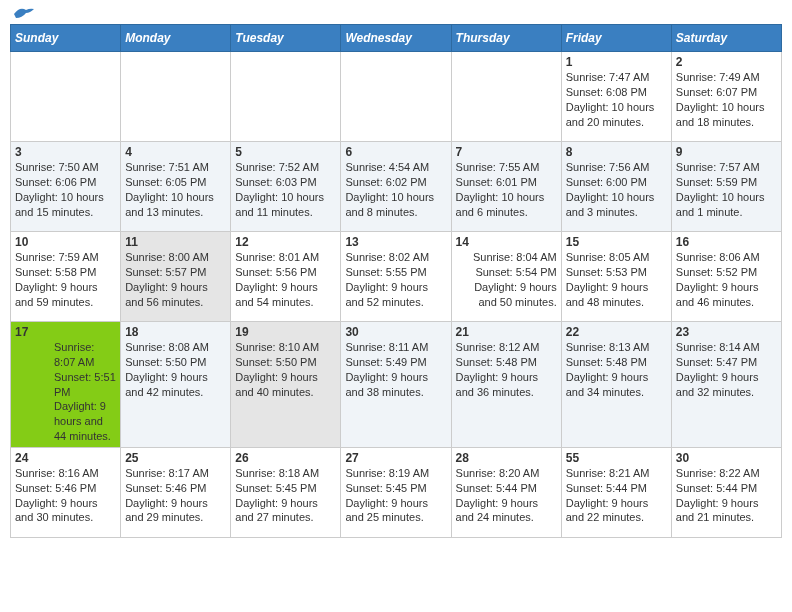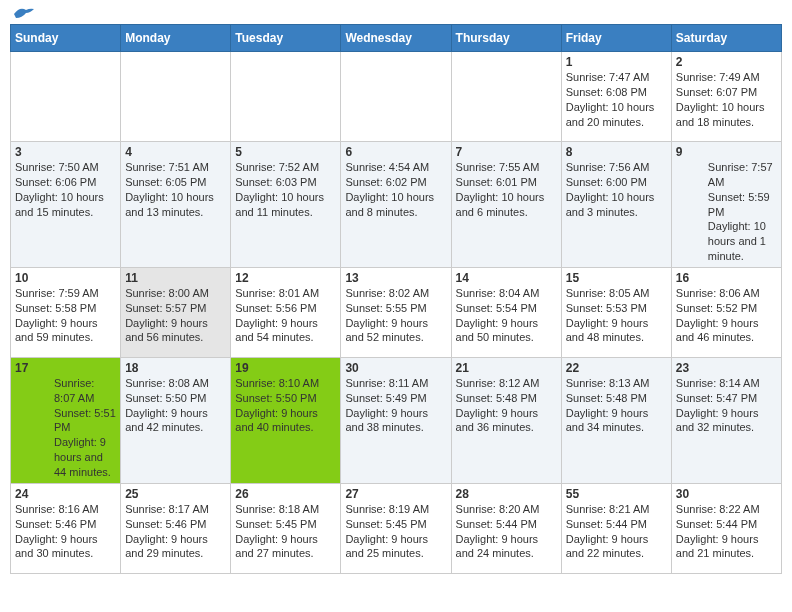--- a/index.html
+++ b/index.html
@@ -58,21 +58,21 @@
       color: #333;
       background: #fff;
     }
     .calendar tr:nth-child(even) td {
       background: #f5f5f5;
     }
     .calendar tr:nth-child(odd) td {
       background: #fff;
     }
     
-    .calendar thead tr th { background: #3a7fc1; }
+    .calendar thead tr th { background: #3a7fc1; font-style: italic; }
     .day-num {
       font-size: 12px;
       font-weight: bold;
       display: block;
       margin-bottom: 1px;
     }
     .day-info {
       font-size: 11px;
       color: #333;
       line-height: 1.35;
@@ -164,21 +164,21 @@
 Daylight: 10 hours and 6 minutes.</div>
         </td>
         <td style="background: rgb(240, 244, 248);">
           <span class="day-num">8</span>
           <div class="day-info" style="white-space: pre-line;">Sunrise: 7:56 AM
 Sunset: 6:00 PM
 Daylight: 10 hours and 3 minutes.</div>
         </td>
         <td style="background: rgb(240, 244, 248);">
           <span class="day-num">9</span>
-          <div class="day-info" style="white-space: pre-line; margin-left: 32px;">Sunrise: 7:57 AM
+          <div class="day-info" style="white-space: pre-line;">Sunrise: 7:57 AM
 Sunset: 5:59 PM
 Daylight: 10 hours and 1 minute.</div>
         </td>
       </tr>
       <tr>
         <td style="background: rgb(255, 255, 255);">
           <span class="day-num">10</span>
           <div class="day-info" style="white-space: pre-line;">Sunrise: 7:59 AM
 Sunset: 5:58 PM
 Daylight: 9 hours and 59 minutes.</div>
@@ -196,21 +196,21 @@
 Daylight: 9 hours and 54 minutes.</div>
         </td>
         <td style="background: rgb(255, 255, 255);">
           <span class="day-num">13</span>
           <div class="day-info" style="white-space: pre-line;">Sunrise: 8:02 AM
 Sunset: 5:55 PM
 Daylight: 9 hours and 52 minutes.</div>
         </td>
         <td style="background: rgb(255, 255, 255);">
           <span class="day-num">14</span>
-          <div class="day-info" style="white-space: pre-line;">Sunrise: 8:04 AM
+          <div class="day-info" style="white-space: pre-line; text-align: right;">Sunrise: 8:04 AM
 Sunset: 5:54 PM
 Daylight: 9 hours and 50 minutes.</div>
         </td>
         <td style="background: rgb(255, 255, 255);">
           <span class="day-num">15</span>
           <div class="day-info" style="white-space: pre-line;">Sunrise: 8:05 AM
 Sunset: 5:53 PM
 Daylight: 9 hours and 48 minutes.</div>
         </td>
         <td style="background: rgb(255, 255, 255); border-radius: 17px;">
@@ -226,21 +226,21 @@
           <div class="day-info" style="white-space: pre-line; margin-left: 39px;">Sunrise: 8:07 AM
 Sunset: 5:51 PM
 Daylight: 9 hours and 44 minutes.</div>
         </td>
         <td style="background: rgb(240, 244, 248);">
           <span class="day-num">18</span>
           <div class="day-info" style="white-space: pre-line;">Sunrise: 8:08 AM
 Sunset: 5:50 PM
 Daylight: 9 hours and 42 minutes.</div>
         </td>
-        <td style="background: #84cc16; margin-top: 36px;">
+        <td style="background: #e5e5e5; margin-top: 36px;">
           <span class="day-num">19</span>
           <div class="day-info" style="white-space: pre-line;">Sunrise: 8:10 AM
 Sunset: 5:50 PM
 Daylight: 9 hours and 40 minutes.</div>
         </td>
         <td style="background: rgb(240, 244, 248);">
           <span class="day-num">30</span>
           <div class="day-info" style="white-space: pre-line;">Sunrise: 8:11 AM
 Sunset: 5:49 PM
 Daylight: 9 hours and 38 minutes.</div>

